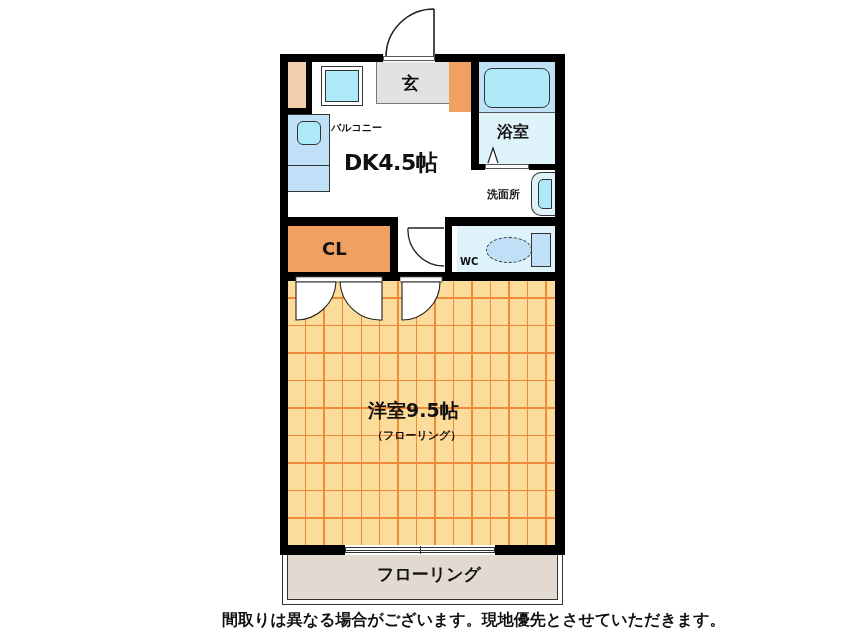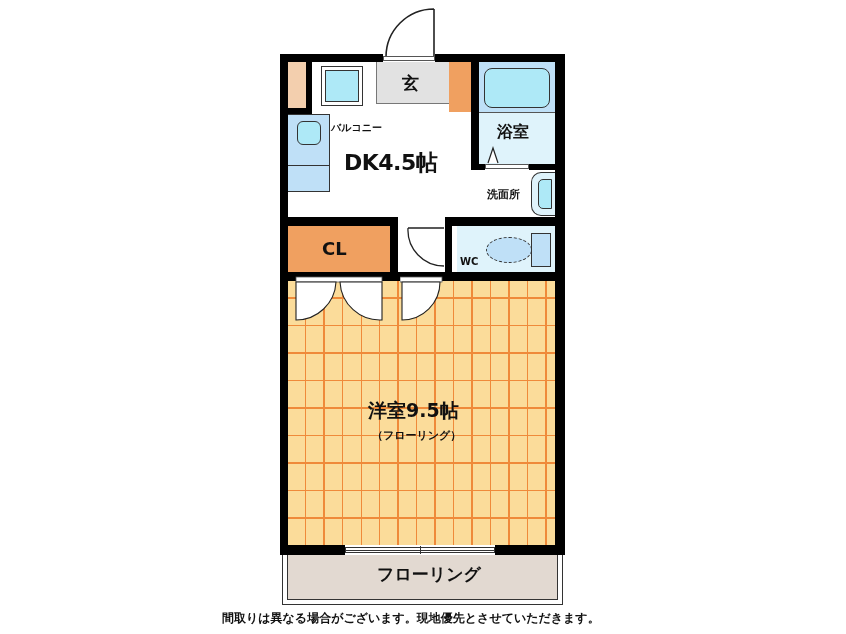--- a/index.html
+++ b/index.html
@@ -109,13 +109,13 @@
     <div class="abs" style="left:0;top:2px;width:148px;height:1px;background:#333;"></div>
     <div class="abs" style="left:74px;top:-2px;width:1px;height:8px;background:#333;"></div>
   </div>
 
   <div class="abs" style="left:2px;top:555px;width:281px;height:50px;background:#fff;border:1px solid #333;border-top:none;padding:0 4px 4px 4px;">
     <div style="width:100%;height:100%;background:#e2d9d1;border:1px solid #333;border-top:none;box-sizing:border-box;"></div>
   </div>
   <div class="lbl" style="left:97px;top:563px;font-size:17px;">フローリング</div>
 </div>
 
-<div class="lbl" style="left:222px;top:610px;font-size:12px;">間取りは異なる場合がございます。現地優先とさせていただきます。</div>
+<div class="lbl" style="left:222px;top:610px;font-size:16px;">間取りは異なる場合がございます。現地優先とさせていただきます。</div>
 
 </body></html>

